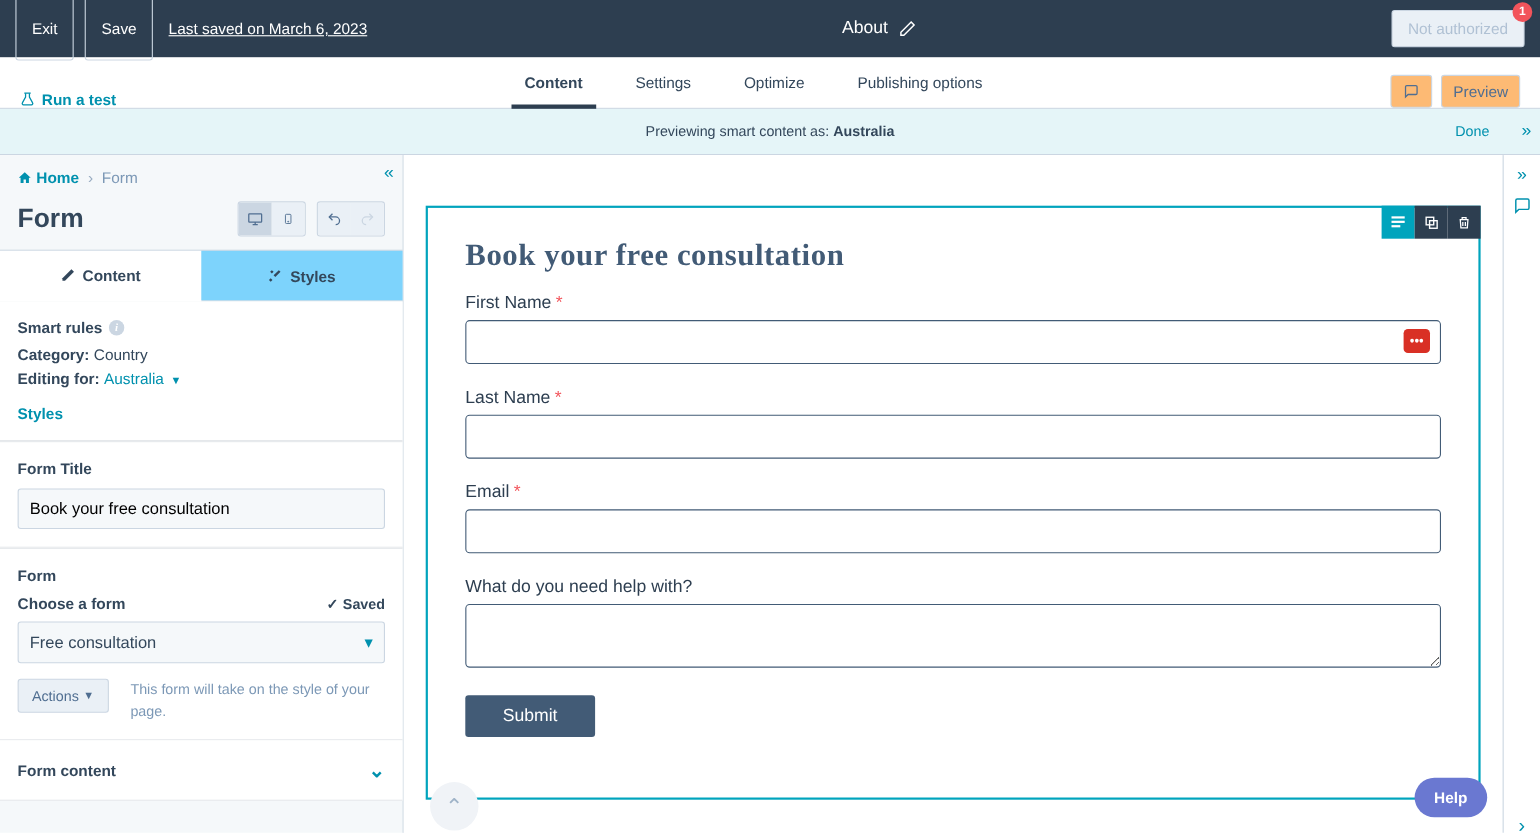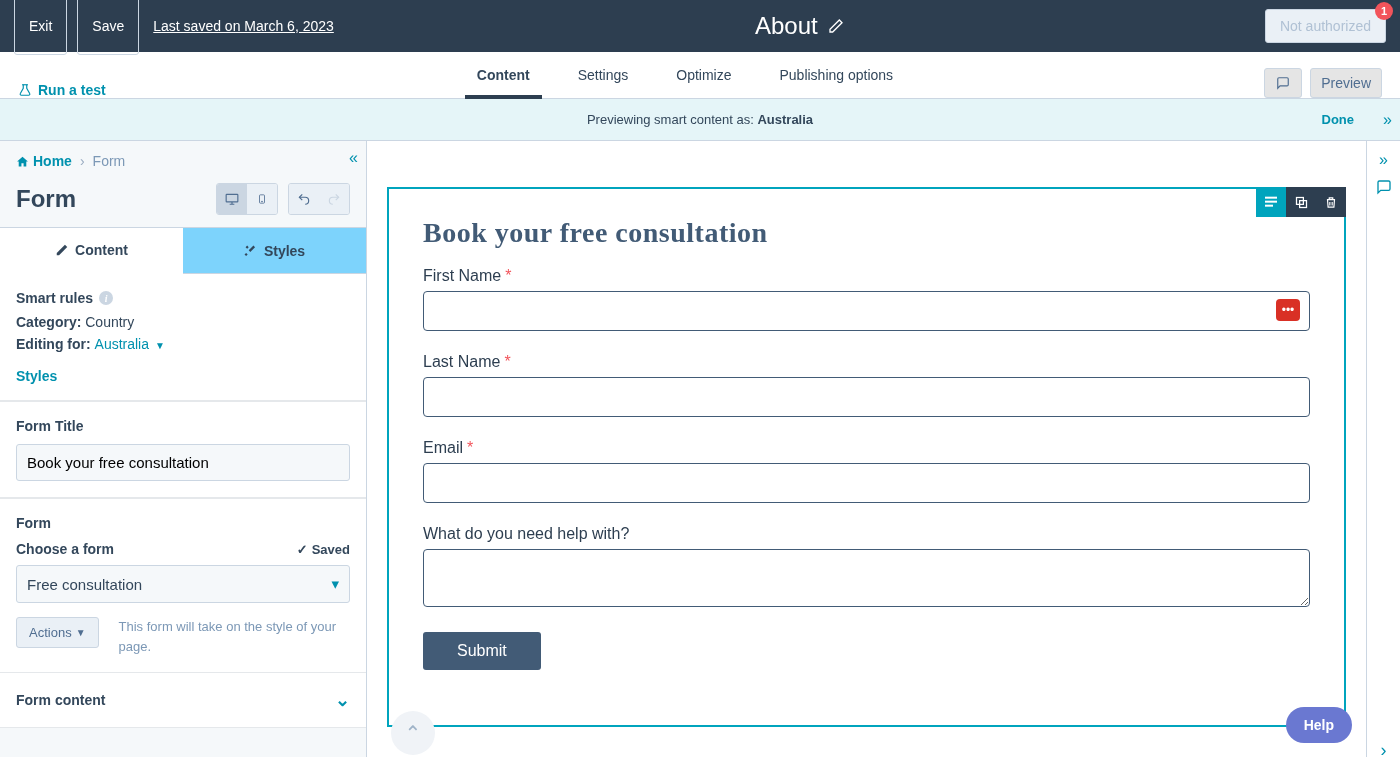--- a/index.html
+++ b/index.html
@@ -3,38 +3,38 @@
 <meta charset="utf-8">
 <style>
   * { box-sizing: border-box; margin: 0; padding: 0; }
   body { font-family: -apple-system, BlinkMacSystemFont, "Segoe UI", Helvetica, Arial, sans-serif; font-size: 14px; color: #33475b; background: #fff; width: 1400px; height: 757px; overflow: hidden; position: relative; }
 
   
   .topbar { background: #2d3e50; color: #fff; height: 52px; display: flex; align-items: center; padding: 0 14px; }
   .topbar-left { display: flex; align-items: center; gap: 10px; }
   .btn-outline { border: 1px solid #cbd6e2; background: transparent; color: #fff; padding: 20px 14px; border-radius: 3px; font-size: 14px; cursor: pointer; }
   .last-saved { text-decoration: underline; color: #fff; margin-left: 4px; cursor: pointer; }
-  .topbar-center { flex: 1; display: flex; justify-content: center; align-items: center; gap: 10px; font-size: 24px; font-weight: 300; }
+  .topbar-center { flex: 1; display: flex; justify-content: center; align-items: center; gap: 10px; font-size: 16px; font-weight: 300; }
   .edit-icon { cursor: pointer; }
   .not-auth { background: #eaf0f6; color: #b0c1d4; padding: 8px 14px; border-radius: 3px; border: 1px solid #cbd6e2; position: relative; }
   .badge-count { position: absolute; top: -8px; right: -8px; background: #f2545b; color: #fff; border-radius: 50%; width: 18px; height: 18px; font-size: 11px; display: flex; align-items: center; justify-content: center; font-weight: bold; }
 
   
   .subbar { height: 47px; border-bottom: 1px solid #cbd6e2; display: flex; align-items: flex-end; padding: 0 18px; }
   .run-test { color: #0091ae; font-weight: 600; display: flex; align-items: center; gap: 6px; cursor: pointer; }
   .tabs-center { flex: 1; display: flex; justify-content: center; gap: 48px; height: 100%; align-items: center; }
   .tab { color: #33475b; cursor: pointer; height: 100%; display: flex; align-items: center; position: relative; }
   .tab.active { font-weight: 600; }
   .tab.active::after { content: ""; position: absolute; bottom: -1px; left: -12px; right: -12px; height: 4px; background: #2d3e50; }
   .subbar-right { display: flex; gap: 8px; }
-  .icon-btn { border: 1px solid #cbd6e2; background: #e5e5e5; color: #506e91; padding: 6px 10px; border-radius: 3px; cursor: pointer; font-size: 14px; }
+  .icon-btn { border: 1px solid #cbd6e2; background: #fdba74; color: #506e91; padding: 6px 10px; border-radius: 3px; cursor: pointer; font-size: 14px; }
 
   
   .smart-banner { background: #e5f5f8; height: 42px; display: flex; align-items: center; justify-content: center; border-bottom: 1px solid #cbd6e2; font-size: 13px; position: relative; }
-  .smart-banner .done { position: absolute; right: 46px; color: #0091ae; font-weight: 700; cursor: pointer; }
+  .smart-banner .done { position: absolute; right: 46px; color: #0091ae; font-weight: 400; cursor: pointer; }
   .smart-banner .collapse-r2 { position: absolute; right: 8px; color: #0091ae; cursor: pointer; font-size: 16px; }
   .smart-banner b { font-weight: 700; }
 
   
   .layout { display: flex; height: calc(757px - 52px - 47px - 26px); }
 
   
   .left-collapse { width: 367px; border-right: 1px solid #cbd6e2; background: #f5f8fa; position: relative; }
   .collapse-icon { position: absolute; top: 8px; right: 8px; color: #0091ae; cursor: pointer; font-size: 16px; }
 

